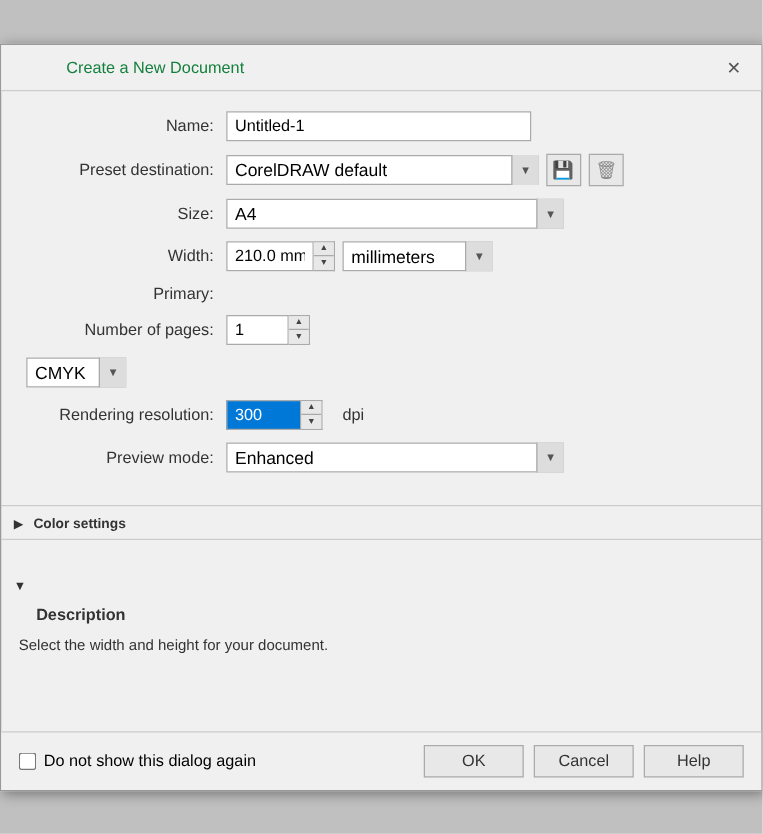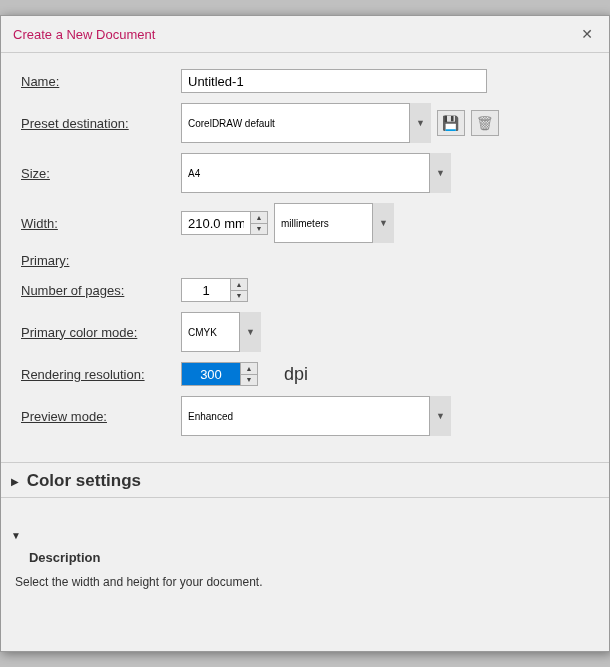--- a/index.html
+++ b/index.html
@@ -21,21 +21,22 @@
     .title-bar {
       background: #f0f0f0;
       border-bottom: 1px solid #ccc;
       padding: 8px 12px;
       display: flex;
       align-items: center;
       justify-content: space-between;
     }
     .title-bar-text {
       font-size: 13px;
-      color: #be185d;
+      color: #15803d;
+      margin-left: 40px;
     }
     .close-btn {
       width: 20px;
       height: 20px;
       display: flex;
       align-items: center;
       justify-content: center;
       cursor: pointer;
       color: #555;
       font-size: 14px;
@@ -44,56 +45,55 @@
     }
     .dialog-body {
       padding: 16px 20px 10px 20px;
     }
     .form-row {
       display: flex;
       align-items: center;
       margin-bottom: 10px;
     }
     .form-label {
-      text-align: left;
+      text-align: right;
       width: 160px;
       min-width: 160px;
       padding-right: 10px;
       color: #333;
-      text-decoration: underline;
     }
     .form-control-group {
       display: flex;
       align-items: center;
       gap: 6px;
       flex: 1;
     }
     input[type="text"] {
       border: 1px solid #aaa;
       background: #fff;
       padding: 3px 6px;
       font-size: 13px;
       height: 24px;
     }
     input[type="text"].name-input {
-      width: 306px;
+      width: 244px;
     }
     .select-with-arrow {
       position: relative;
       display: inline-flex;
       align-items: center;
     }
     select {
       appearance: none;
       -webkit-appearance: none;
       border: 1px solid #aaa;
       background: #fff;
       padding: 2px 24px 2px 6px;
-      font-size: 10px;
-      height: 40px;
+      font-size: 14px;
+      height: 24px;
       cursor: pointer;
     }
     .select-arrow {
       position: absolute;
       right: 0;
       top: 0;
       bottom: 0;
       width: 22px;
       background: #ddd;
       border-left: 1px solid #aaa;
@@ -113,21 +113,20 @@
       display: flex;
       align-items: center;
     }
     .spinner-input {
       width: 70px;
       border: 1px solid #aaa;
       background: #fff;
       padding: 2px 4px;
       font-size: 13px;
       height: 24px;
-      text-align: center;
     }
     .spinner-input.highlighted {
       background: #0078d7;
       color: #fff;
     }
     .spinner-buttons {
       display: flex;
       flex-direction: column;
       border: 1px solid #aaa;
       border-left: none;
@@ -183,21 +182,21 @@
       cursor: pointer;
     }
     .section-header .arrow {
       margin-right: 8px;
       font-size: 10px;
       color: #333;
     }
     .section-header .section-title {
       font-weight: bold;
       color: #333;
-      font-size: 17px;
+      font-size: 11px;
     }
     .description-section {
       border-top: 1px solid #ccc;
     }
     .description-header {
       display: flex;
       align-items: center;
       padding: 8px 0 6px 10px;
       cursor: pointer;
     }
@@ -242,23 +241,23 @@
     .footer-btn {
       width: 80px;
       height: 26px;
       border: 1px solid #aaa;
       background: #e8e8e8;
       cursor: pointer;
       font-size: 13px;
       color: #333;
     }
     .dpi-label {
-      font-size: 18px;
-      color: #333;
-      margin-left: 20px;
+      font-size: 13px;
+      color: #333;
+      margin-left: 10px;
     }
   </style>
 </head>
 <body>
 
 <div class="dialog">
 
   <div class="title-bar">
     <span class="title-bar-text">Create a New Document</span>
     <button class="close-btn">✕</button>
@@ -332,21 +331,20 @@
           <input type="text" class="spinner-input" value="1" style="width: 50px;">
           <div class="spinner-buttons">
             <button class="spinner-btn">▲</button>
             <button class="spinner-btn">▼</button>
           </div>
         </div>
       </div>
     </div>
 
     <div class="form-row">
-      <span class="form-label">Primary color mode:</span>
       <div class="form-control-group">
         <div class="select-with-arrow">
           <select class="color-mode-select">
             <option>CMYK</option>
             <option>RGB</option>
           </select>
           <span class="select-arrow">▼</span>
         </div>
       </div>
     </div>
@@ -388,13 +386,24 @@
   <div class="description-section">
     <div class="description-header">
       <span class="arrow">▼</span>
       <span class="section-title">Description</span>
     </div>
     <div class="description-body">
       <span>Select the width and height for your document.</span>
     </div>
   </div>
 
+  <div class="footer">
+    <div class="checkbox-group">
+      <input type="checkbox" id="dontshow" style="">
+      <label for="dontshow">Do not show this dialog again</label>
+    </div>
+    <div class="footer-buttons">
+      <button class="footer-btn">OK</button>
+      <button class="footer-btn">Cancel</button>
+      <button class="footer-btn">Help</button>
+    </div>
+  </div>
 </div>
 
 </body></html>

